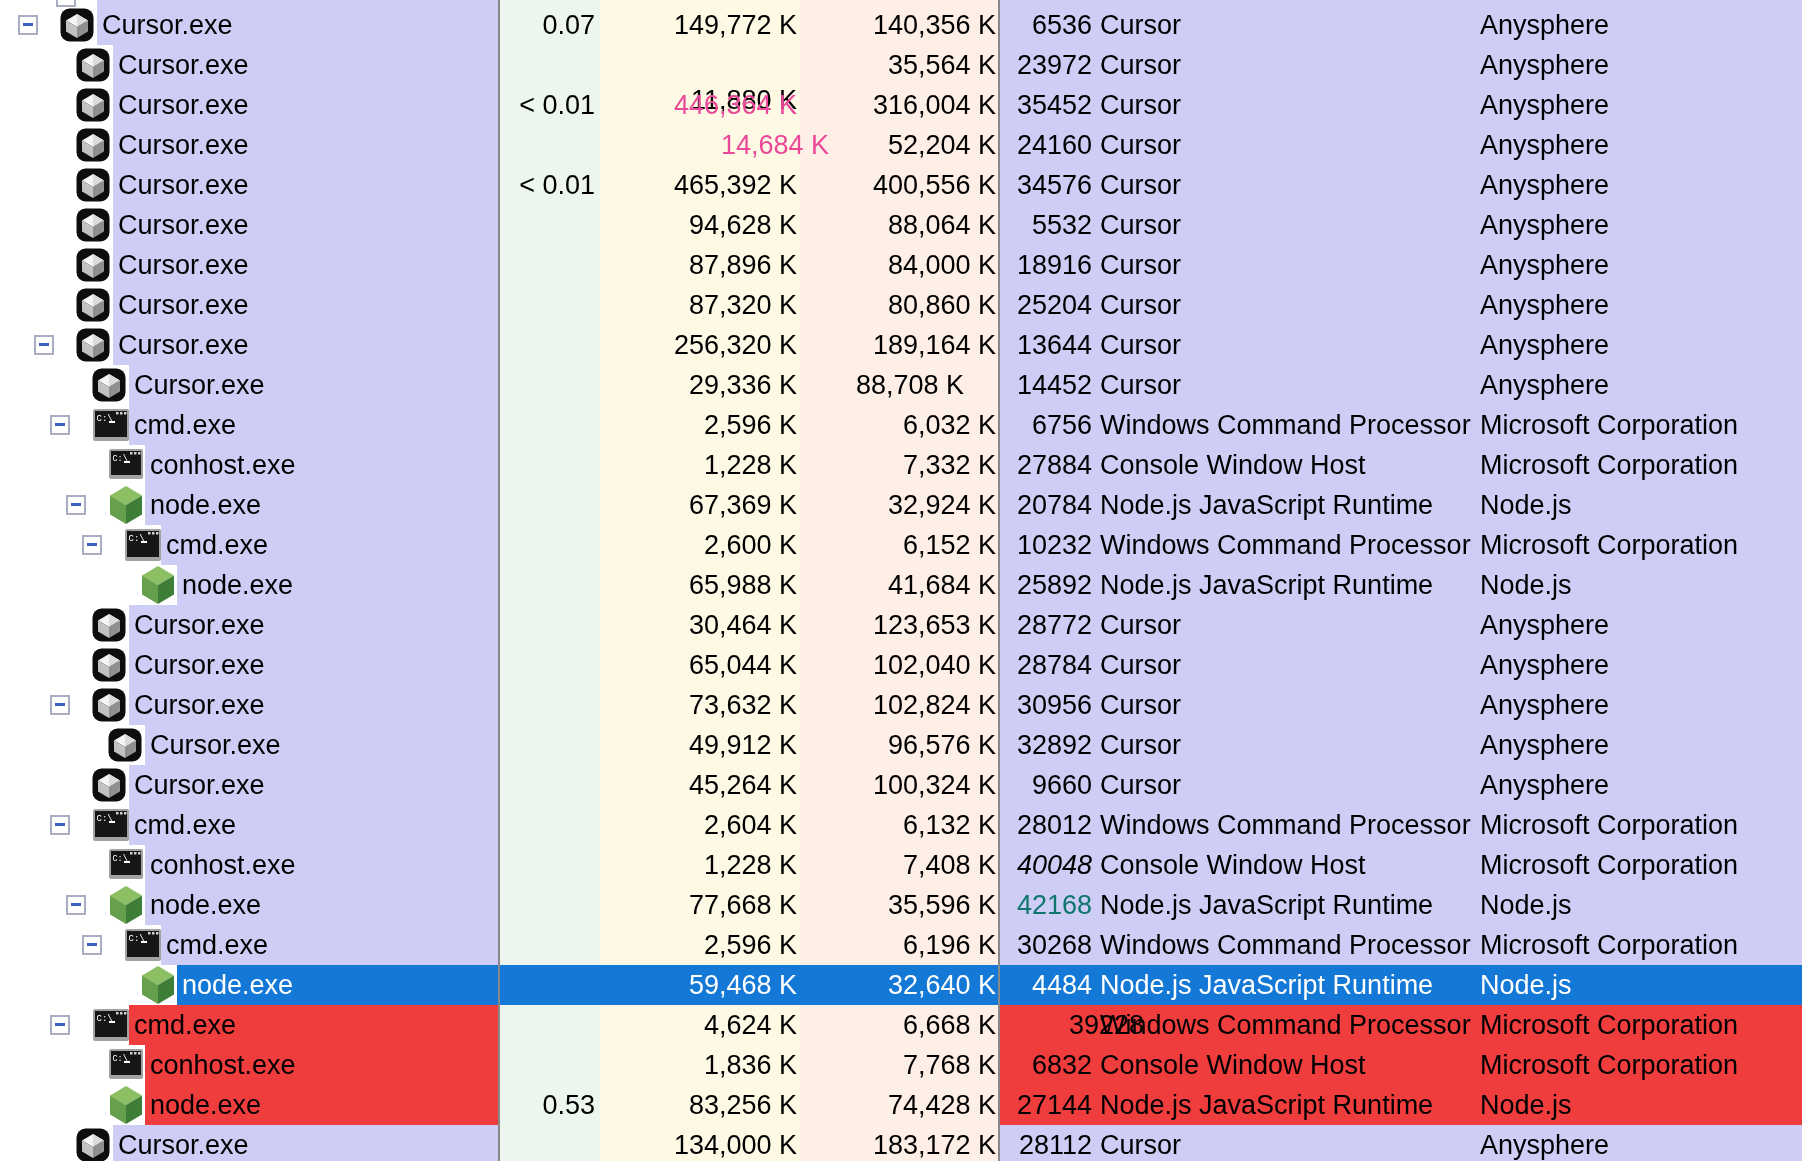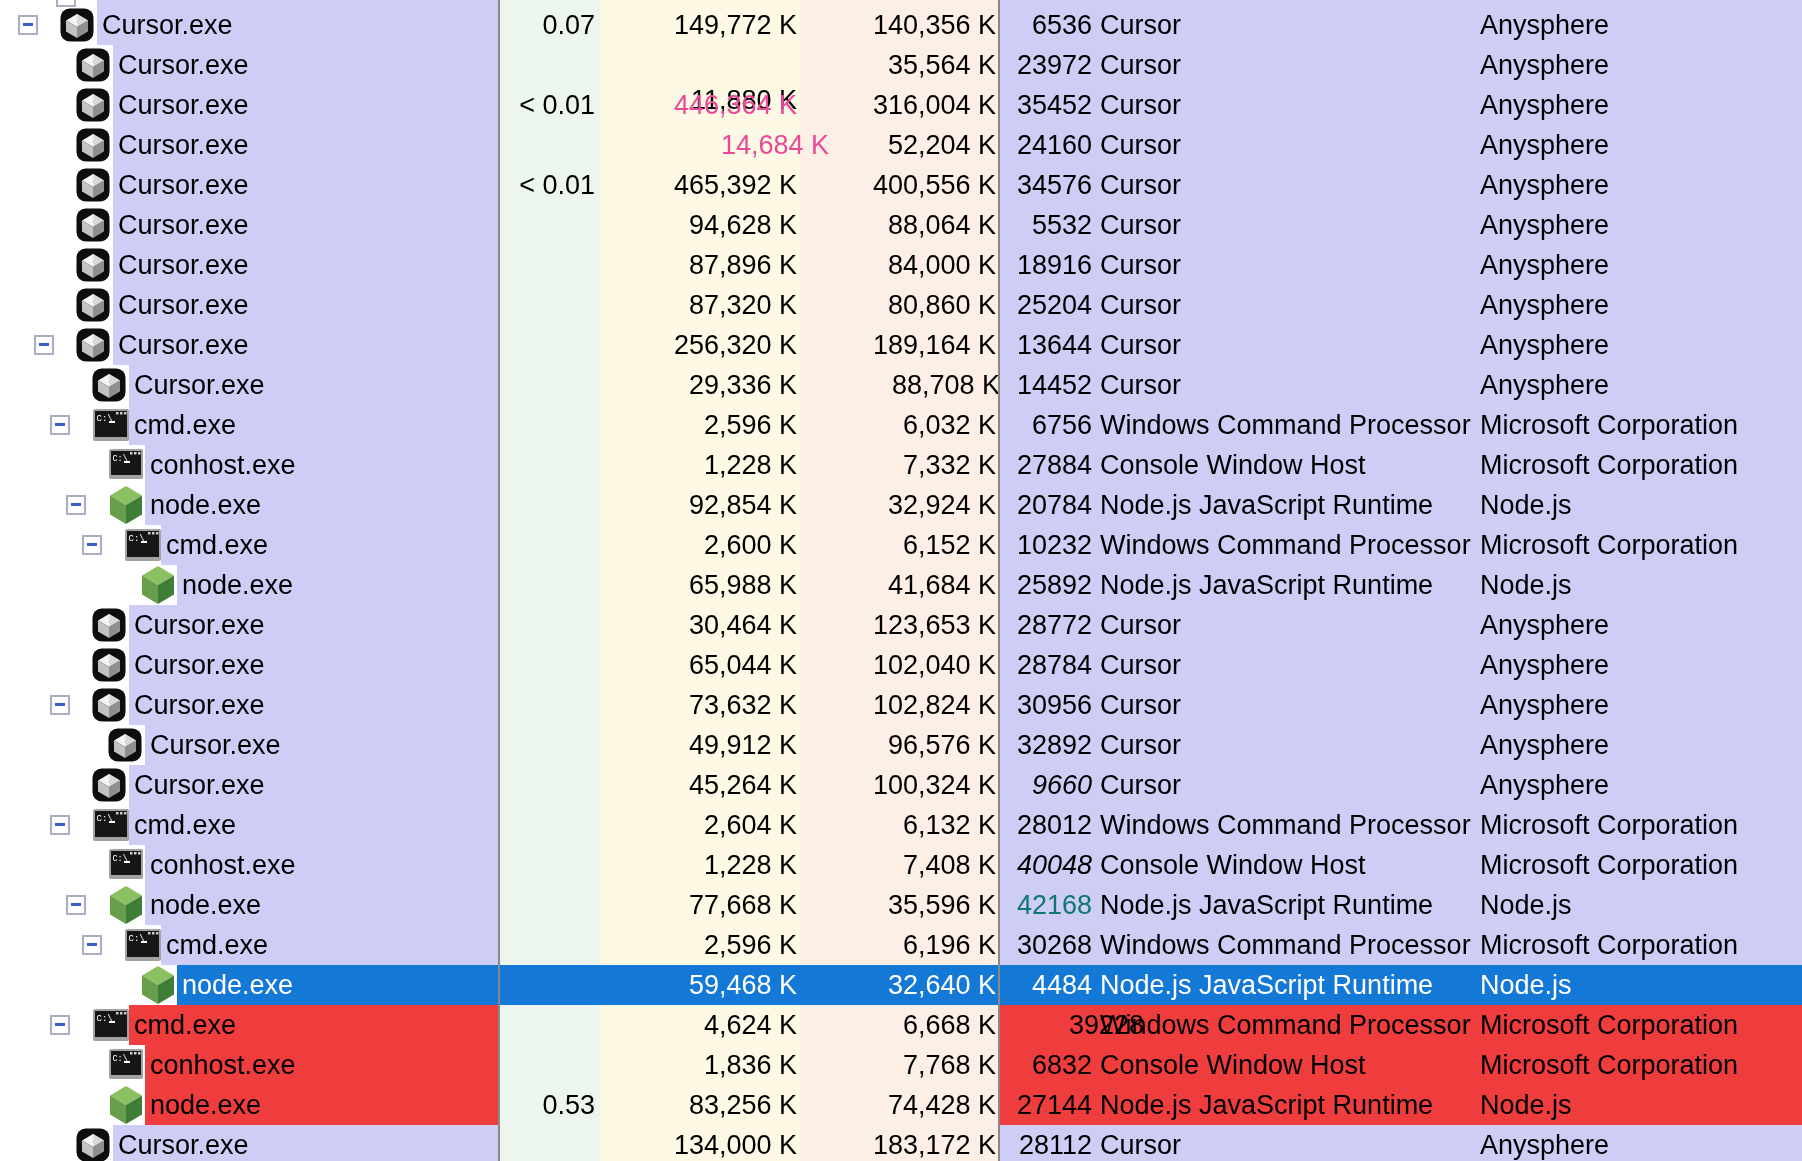--- a/index.html
+++ b/index.html
@@ -232,21 +232,21 @@
           <svg width="34" height="34" viewBox="0 0 34 34">
     <rect x="0.5" y="0.5" width="33" height="33" rx="9" fill="#0d0d0d"></rect>
     <polygon points="17,6 28,12.5 17,19 6,12.5" fill="#f4f4f4"></polygon>
     <polygon points="17,6 28,12.5 17,19" fill="#d9d9d9"></polygon>
     <polygon points="6,12.5 17,19 17,30 6,23.5" fill="#c3c3c3"></polygon>
     <polygon points="28,12.5 28,23.5 17,30 17,19" fill="#8f8f8f"></polygon>
   </svg>
         </span>
         <div class="cell" style="left: 134px; color: rgb(0, 0, 0);">Cursor.exe</div>
         <div class="cell num" style="left: 600px; width: 197px; color: rgb(0, 0, 0);">29,336 K</div>
-        <div class="cell num" style="left: 804px; width: 196px; color: rgb(0, 0, 0);">88,708 K</div>
+        <div class="cell num" style="left: 768px; width: 196px; color: rgb(0, 0, 0);">88,708 K</div>
         <div class="cell num" style="left: 1000px; width: 92px; color: rgb(0, 0, 0);">14452</div>
         <div class="cell" style="left: 1100px; color: rgb(0, 0, 0);">Cursor</div>
         <div class="cell" style="left: 1480px; color: rgb(0, 0, 0);">Anysphere</div>
       </div>
       <div class="row">
         <div class="band" style="left: 129px; width: 371px; background: rgb(205, 205, 246);"></div>
         <div class="band" style="left: 1000px; width: 802px; background: rgb(205, 205, 246);"></div>
         <div class="expand-box" style="left: 50px;"></div>
         <span class="icon" style="left: 92px; top: 3px;">
           <svg width="38" height="34" viewBox="0 0 38 34">
@@ -292,21 +292,21 @@
         <div class="band" style="left: 1000px; width: 802px; background: rgb(205, 205, 246);"></div>
         <div class="expand-box" style="left: 66px;"></div>
         <span class="icon" style="left: 108px; top: 0px;">
           <svg width="36" height="40" viewBox="0 0 36 40">
     <polygon points="18,1 34,10.5 18,20 2,10.5" fill="#8cc063"></polygon>
     <polygon points="2,10.5 18,20 18,39 2,29.5" fill="#67a04d"></polygon>
     <polygon points="34,10.5 34,29.5 18,39 18,20" fill="#3f7e37"></polygon>
   </svg>
         </span>
         <div class="cell" style="left: 150px; color: rgb(0, 0, 0);">node.exe</div>
-        <div class="cell num" style="left: 600px; width: 197px; color: rgb(0, 0, 0);">92,854 K</div>
+        <div class="cell num" style="left: 600px; width: 197px; color: rgb(0, 0, 0);">67,369 K</div>
         <div class="cell num" style="left: 800px; width: 196px; color: rgb(0, 0, 0);">32,924 K</div>
         <div class="cell num" style="left: 1000px; width: 92px; color: rgb(0, 0, 0);">20784</div>
         <div class="cell" style="left: 1100px; color: rgb(0, 0, 0);">Node.js JavaScript Runtime</div>
         <div class="cell" style="left: 1480px; color: rgb(0, 0, 0);">Node.js</div>
       </div>
       <div class="row">
         <div class="band" style="left: 161px; width: 339px; background: rgb(205, 205, 246);"></div>
         <div class="band" style="left: 1000px; width: 802px; background: rgb(205, 205, 246);"></div>
         <div class="expand-box" style="left: 82px;"></div>
         <span class="icon" style="left: 124px; top: 3px;">
@@ -429,21 +429,21 @@
     <rect x="0.5" y="0.5" width="33" height="33" rx="9" fill="#0d0d0d"></rect>
     <polygon points="17,6 28,12.5 17,19 6,12.5" fill="#f4f4f4"></polygon>
     <polygon points="17,6 28,12.5 17,19" fill="#d9d9d9"></polygon>
     <polygon points="6,12.5 17,19 17,30 6,23.5" fill="#c3c3c3"></polygon>
     <polygon points="28,12.5 28,23.5 17,30 17,19" fill="#8f8f8f"></polygon>
   </svg>
         </span>
         <div class="cell" style="left: 134px; color: rgb(0, 0, 0);">Cursor.exe</div>
         <div class="cell num" style="left: 600px; width: 197px; color: rgb(0, 0, 0);">45,264 K</div>
         <div class="cell num" style="left: 800px; width: 196px; color: rgb(0, 0, 0);">100,324 K</div>
-        <div class="cell num" style="left: 1000px; width: 92px; color: rgb(0, 0, 0); font-style: italic;">9660</div>
+        <div class="cell num" style="left: 1000px; width: 92px; color: rgb(0, 0, 0);">9660</div>
         <div class="cell" style="left: 1100px; color: rgb(0, 0, 0);">Cursor</div>
         <div class="cell" style="left: 1480px; color: rgb(0, 0, 0);">Anysphere</div>
       </div>
       <div class="row">
         <div class="band" style="left: 129px; width: 371px; background: rgb(205, 205, 246);"></div>
         <div class="band" style="left: 1000px; width: 802px; background: rgb(205, 205, 246);"></div>
         <div class="expand-box" style="left: 50px;"></div>
         <span class="icon" style="left: 92px; top: 3px;">
           <svg width="38" height="34" viewBox="0 0 38 34">
     <rect x="1" y="1" width="36" height="32" rx="2" fill="#a2a2a2"></rect>

